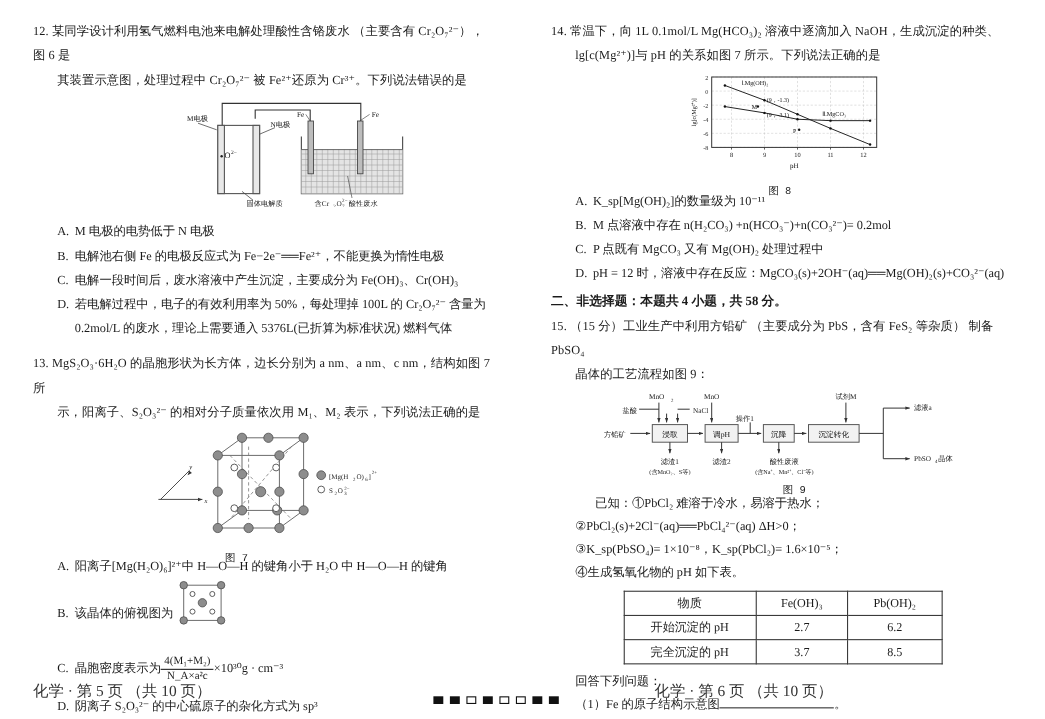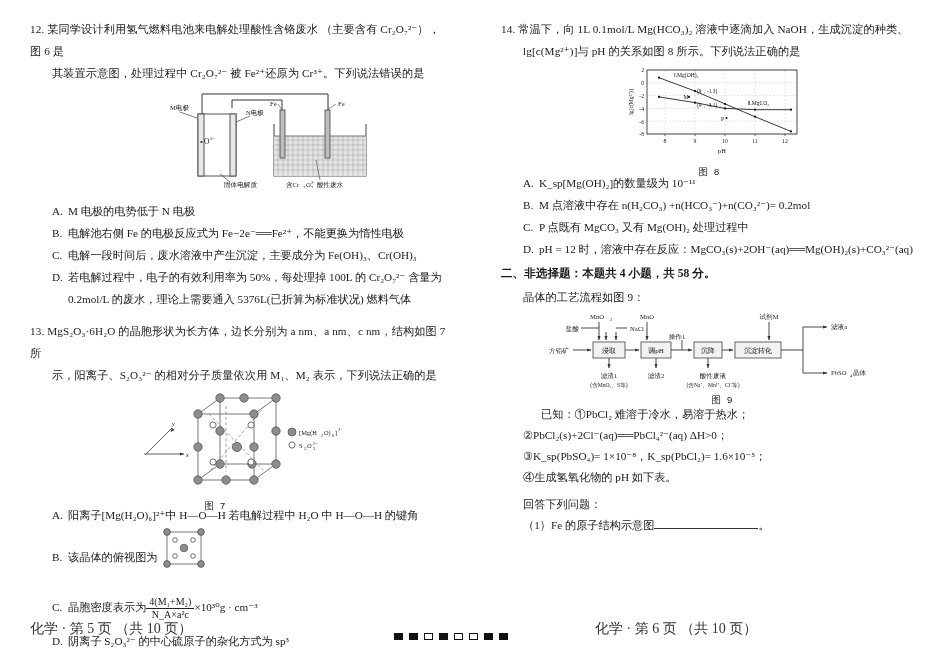--- a/index.html
+++ b/index.html
@@ -250,21 +250,21 @@
           <text x="164" y="58" font-size="4.4" font-family="'Liberation Serif',serif" fill="#222">2</text>
           <text x="167" y="56" font-size="6.4" font-family="'Liberation Serif',serif" fill="#222">O</text>
           <text x="173" y="58" font-size="4.4" font-family="'Liberation Serif',serif" fill="#222">3</text>
           <text x="173" y="53" font-size="4.4" font-family="'Liberation Serif',serif" fill="#222">2−</text>
         </svg>
         <div class="fig-cap" style="width:150px;">图 7</div>
       </div>
     </div>
 
     <div class="opt">
-      <span class="opt-lbl">A.</span><span>阳离子[Mg(H₂O)₆]²⁺中 H—O—H 若电解过程中 H₂O 中 H—O—H 的键角</span>
+      <span class="opt-lbl">A.</span><span>阳离子[Mg(H₂O)₆]²⁺中 H—O—H 的键角小于 H₂O 中 H—O—H 的键角</span>
     </div>
 
     <div class="opt" style="line-height:48px;">
       <span class="opt-lbl">B.</span><span>该晶体的俯视图为</span>
       <span style="display:inline-block;vertical-align:middle;">
         <svg width="48" height="44" viewBox="0 0 48 44">
           <rect x="7" y="6" width="34" height="32" fill="#fff" stroke="#6b6b6b" stroke-width=".9"></rect>
           <g fill="#8d8d8d" stroke="#4a4a4a" stroke-width=".7">
             <circle cx="7" cy="6" r="3.4"></circle>
               <circle cx="41" cy="6" r="3.4"></circle>
@@ -293,21 +293,21 @@
     <div class="footer footer-left">化学 · 第 5 页 （共 10 页）</div>
   </div>
 
   <div class="col col-right">
 
     <div class="q">
       <div class="q-line">
         <span class="q-num">14.</span>
         <span>常温下，向 1L 0.1mol/L Mg(HCO₃)₂ 溶液中逐滴加入 NaOH，生成沉淀的种类、</span>
       </div>
-      <div class="q-line indent">lg[c(Mg²⁺)]与 pH 的关系如图 8 所示。下列说法正确的是</div>
+      <div class="q-line indent">lg[c(Mg²⁺)]与 pH 的关系如图 7 所示。下列说法正确的是</div>
     </div>
 
     <div class="fig8-wrap">
       <div class="fig8">
         <svg id="chart-svg" width="200" height="96" viewBox="0 0 200 96">
             <line x1="38" y1="6" x2="188" y2="6" stroke="#bbb" stroke-width=".4" stroke-dasharray="2,1.6"></line>
             <text x="35" y="8.4" text-anchor="end" font-size="5.6" font-family="'Liberation Serif',serif" fill="#222">2</text>
             <line x1="38" y1="18.799999999999997" x2="188" y2="18.799999999999997" stroke="#bbb" stroke-width=".4" stroke-dasharray="2,1.6"></line>
             <text x="35" y="21.199999999999996" text-anchor="end" font-size="5.6" font-family="'Liberation Serif',serif" fill="#222">0</text>
             <line x1="38" y1="31.6" x2="188" y2="31.6" stroke="#bbb" stroke-width=".4" stroke-dasharray="2,1.6"></line>
@@ -370,20 +370,24 @@
     <div class="opt">
       <span class="opt-lbl">C.</span><span>P 点既有 MgCO₃ 又有 Mg(OH)₂ 处理过程中</span>
     </div>
     <div class="opt">
       <span class="opt-lbl">D.</span><span>pH = 12 时，溶液中存在反应：MgCO₃(s)+2OH⁻(aq)══Mg(OH)₂(s)+CO₃²⁻(aq)</span>
     </div>
 
     <div class="sect-head">二、非选择题：本题共 4 小题，共 58 分。</div>
 
     <div class="q">
+      <div class="q-line">
+        <span class="q-num">15.</span>
+        <span>（15 分）</span><span>工业生产中利用方铅矿 （主要成分为 PbS，含有 FeS₂ 等杂质） 制备 PbSO₄</span>
+      </div>
       <div class="q-line indent">晶体的工艺流程如图 9：</div>
     </div>
 
     <div class="fig9-wrap">
       <div class="fig9">
         <svg width="370" height="78" viewBox="0 0 370 78">
           <defs>
             <marker id="ar" markerWidth="5" markerHeight="5" refX="4.4" refY="1.7" orient="auto">
               <path d="M0,0 L4.6,1.7 L0,3.4 z" fill="#333"></path>
             </marker>
@@ -453,20 +457,39 @@
         </svg>
         <div class="fig-cap" style="width:370px;">图 9</div>
       </div>
     </div>
 
     <div class="known known-first" style="margin-top:2px;">已知：①PbCl₂ 难溶于冷水，易溶于热水；</div>
     <div class="known indent">②PbCl₂(s)+2Cl⁻(aq)══PbCl₄²⁻(aq)    ΔH&gt;0；</div>
     <div class="known indent">③K_sp(PbSO₄)= 1×10⁻⁸，K_sp(PbCl₂)= 1.6×10⁻⁵；</div>
     <div class="known indent">④生成氢氧化物的 pH 如下表。</div>
 
+    <table class="ph-table">
+      <tbody>
+          <tr>
+        <td class="wide">物质</td>
+        <td>Fe(OH)₃</td>
+        <td>Pb(OH)₂</td>
+      </tr>
+      <tr>
+        <td class="wide">开始沉淀的 pH</td>
+        <td>2.7</td>
+        <td>6.2</td>
+      </tr>
+      <tr>
+        <td class="wide">完全沉淀的 pH</td>
+        <td>3.7</td>
+        <td>8.5</td>
+      </tr>
+    </tbody>
+      </table>
 
     <div class="known indent" style="margin-top:6px;">回答下列问题：</div>
 
     <div class="known indent">
       <span>（1）</span><span>Fe 的原子结构示意图</span><span class="blank b1"></span><span>。</span>
     </div>
     <div class="known indent">
       
     </div>
 

